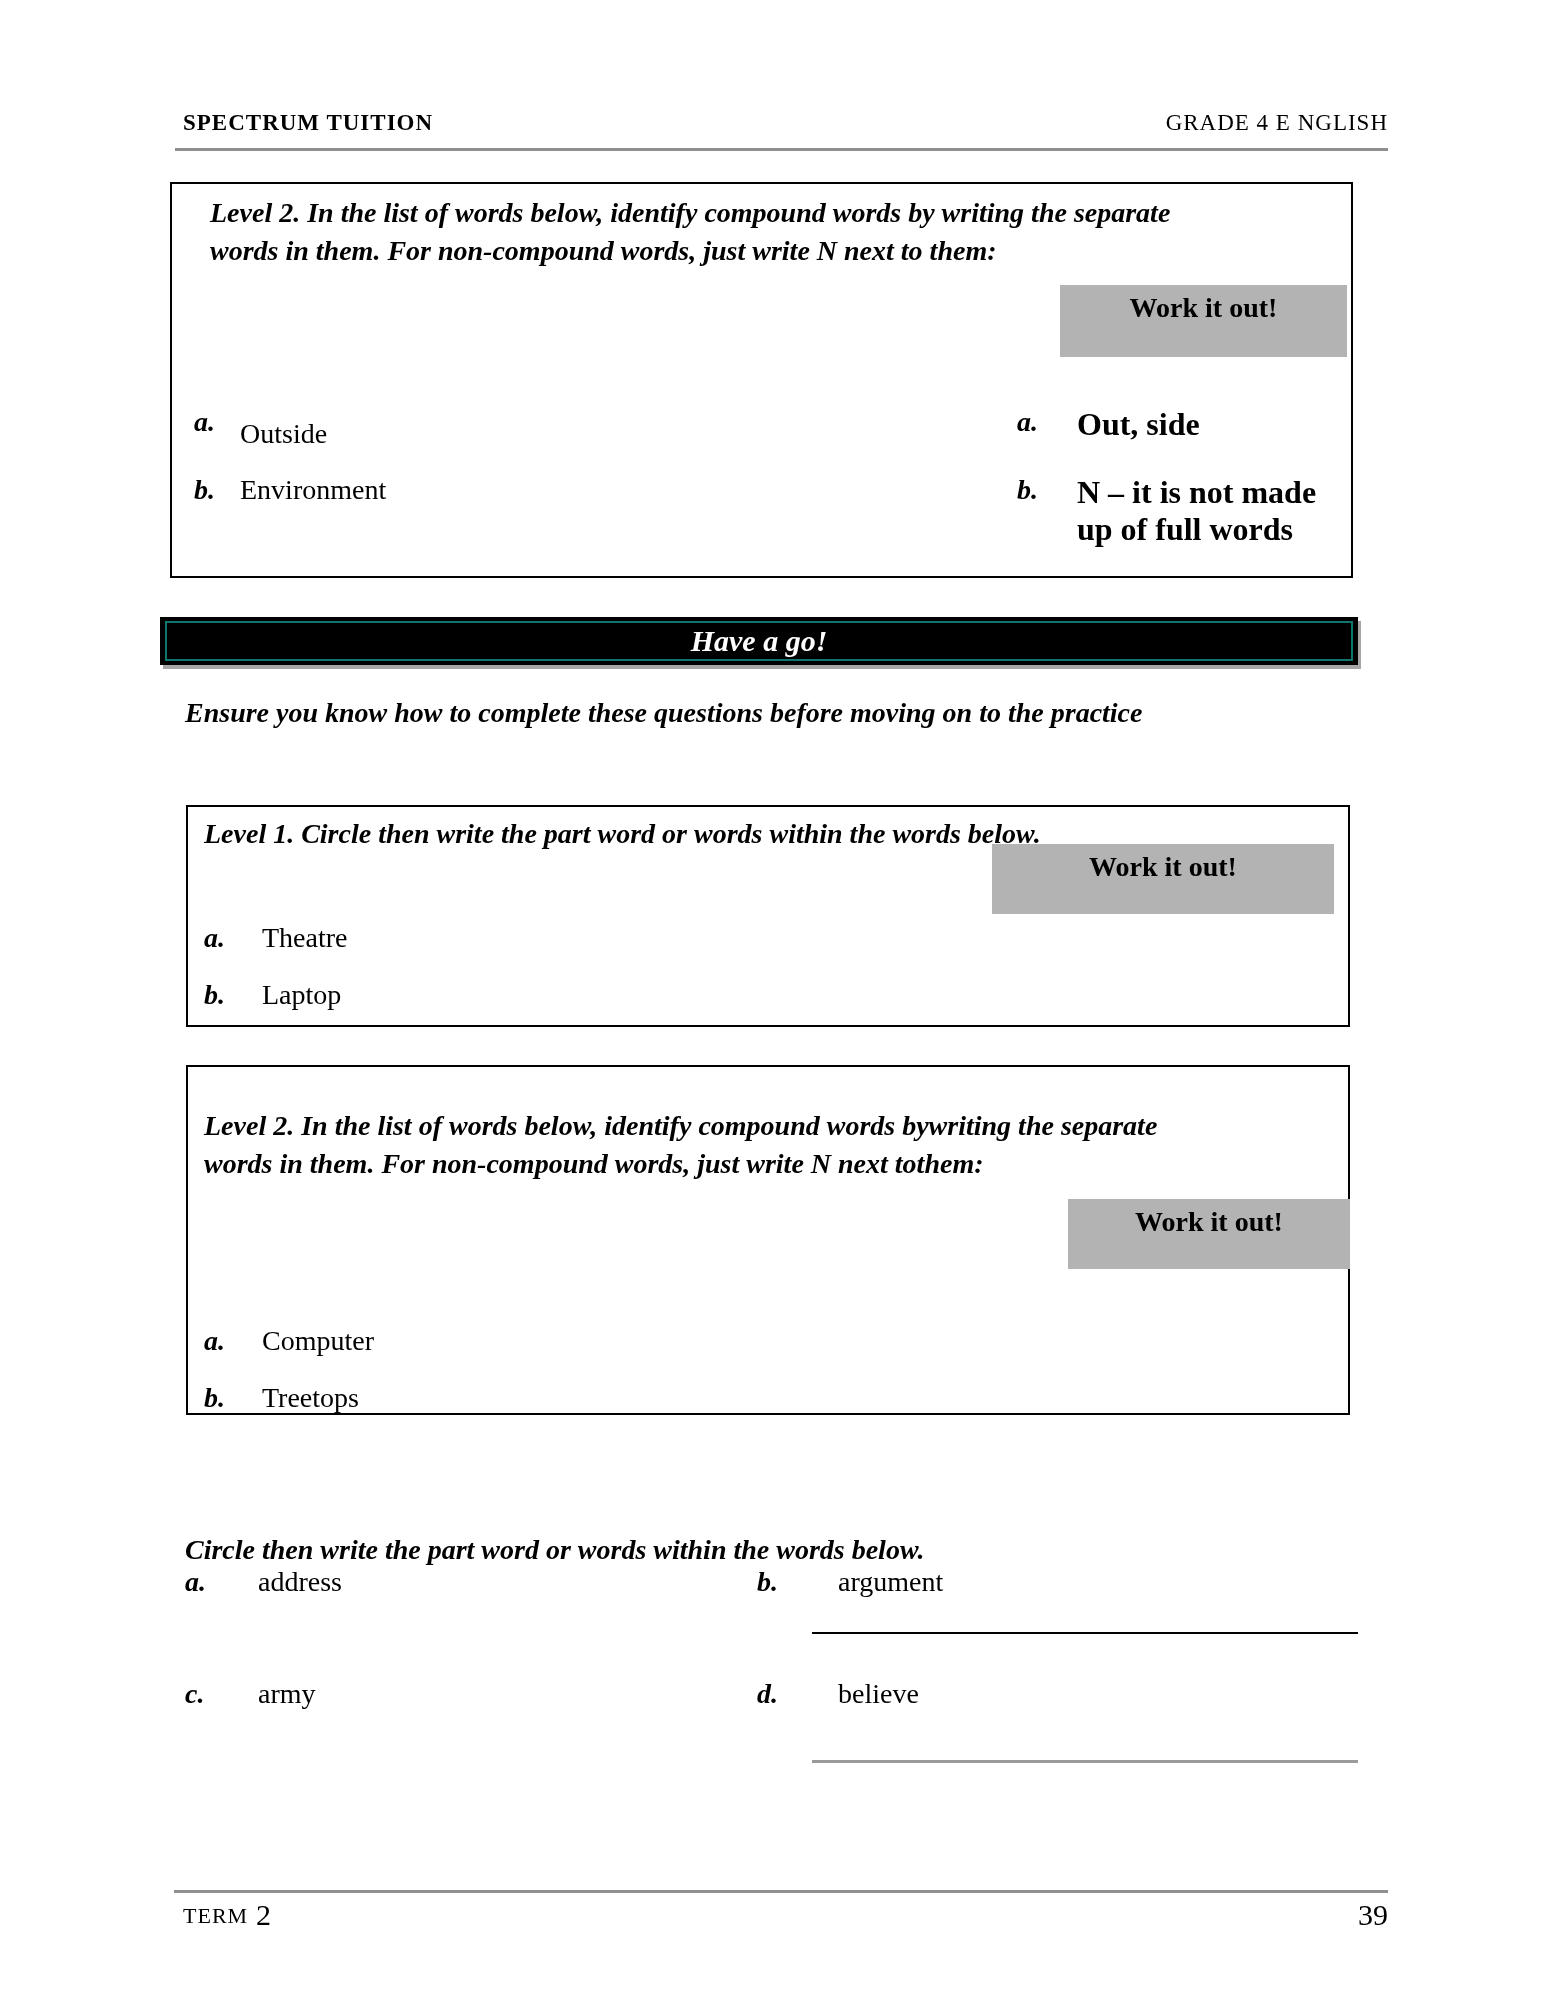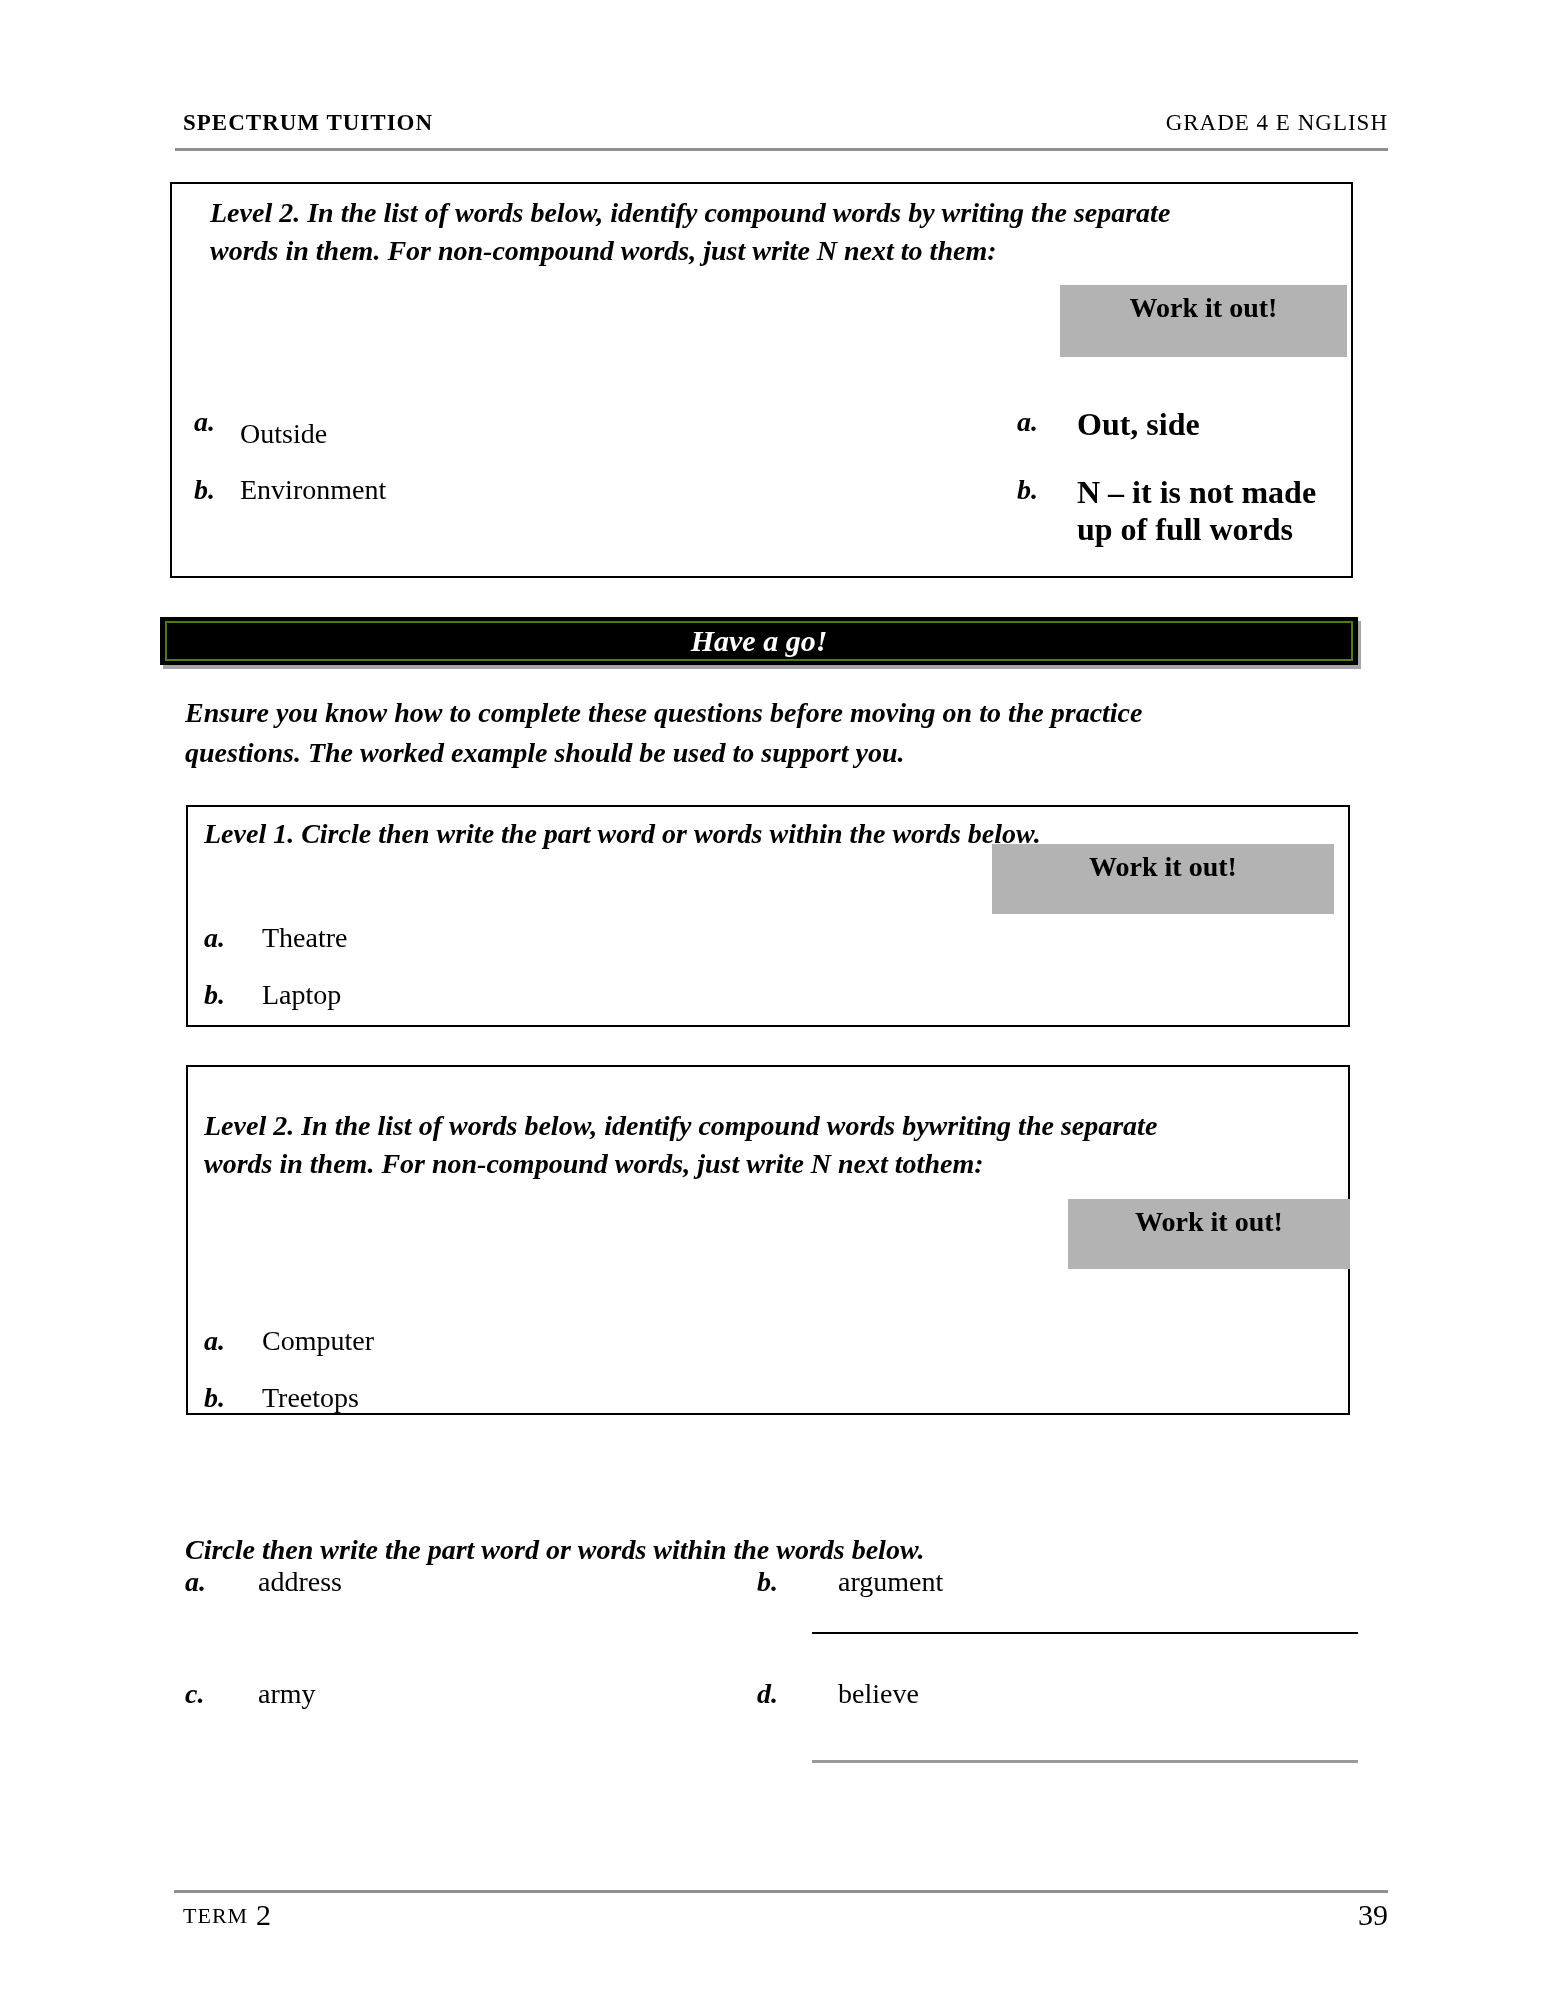--- a/index.html
+++ b/index.html
@@ -29,21 +29,21 @@
   .item-word{font-size:28px;}
   .answer-text{font-size:32px;font-weight:bold;line-height:37px;}
 
   
   .banner-center{
     background:#000;
     box-shadow:3px 4px 0 #a6a6a6;
   }
   .banner-center .inner{
     position:absolute;left:5px;top:4px;right:5px;bottom:4px;
-    border:2px solid #4d7c0f;
+    border:2px solid #0f766e;
     display:flex;align-items:center;justify-content:center;
   }
   .banner-center .inner span{
     color:#fff;font-size:30px;font-weight:bold;font-style:italic;
   }
   .banner-left{
     background:#000;
     display:flex;align-items:center;
   }
   .banner-left span{
@@ -88,21 +88,20 @@
   </div>
 
   <div class="abs banner-center" style="left:160px;top:617px;width:1198px;height:48px;">
     <div class="inner">
       <span>Have a go!</span>
     </div>
   </div>
 
   <div class="abs" style="left:185px;top:693px;width:1130px;">
     <div class="intro-line">Ensure you know how to complete these questions before moving on to the practice</div>
-    <div class="intro-line">questions. The worked example should be used to support you.</div>
   </div>
 
   <div class="abs wbox" style="left:186px;top:805px;width:1164px;height:222px;">
     <div class="abs box-title" style="left:16px;top:8px;width:1100px;">Level 1. Circle then write the part word or words within the words below.</div>
     <div class="abs workout" style="left:804px;top:37px;width:342px;height:70px;">
       <span>Work it out!</span>
     </div>
     <span class="abs item-label" style="left:16px;top:115px;">a.</span>
     <span class="abs item-word" style="left:74px;top:115px;">Theatre</span>
     <span class="abs item-label" style="left:16px;top:172px;">b.</span>

